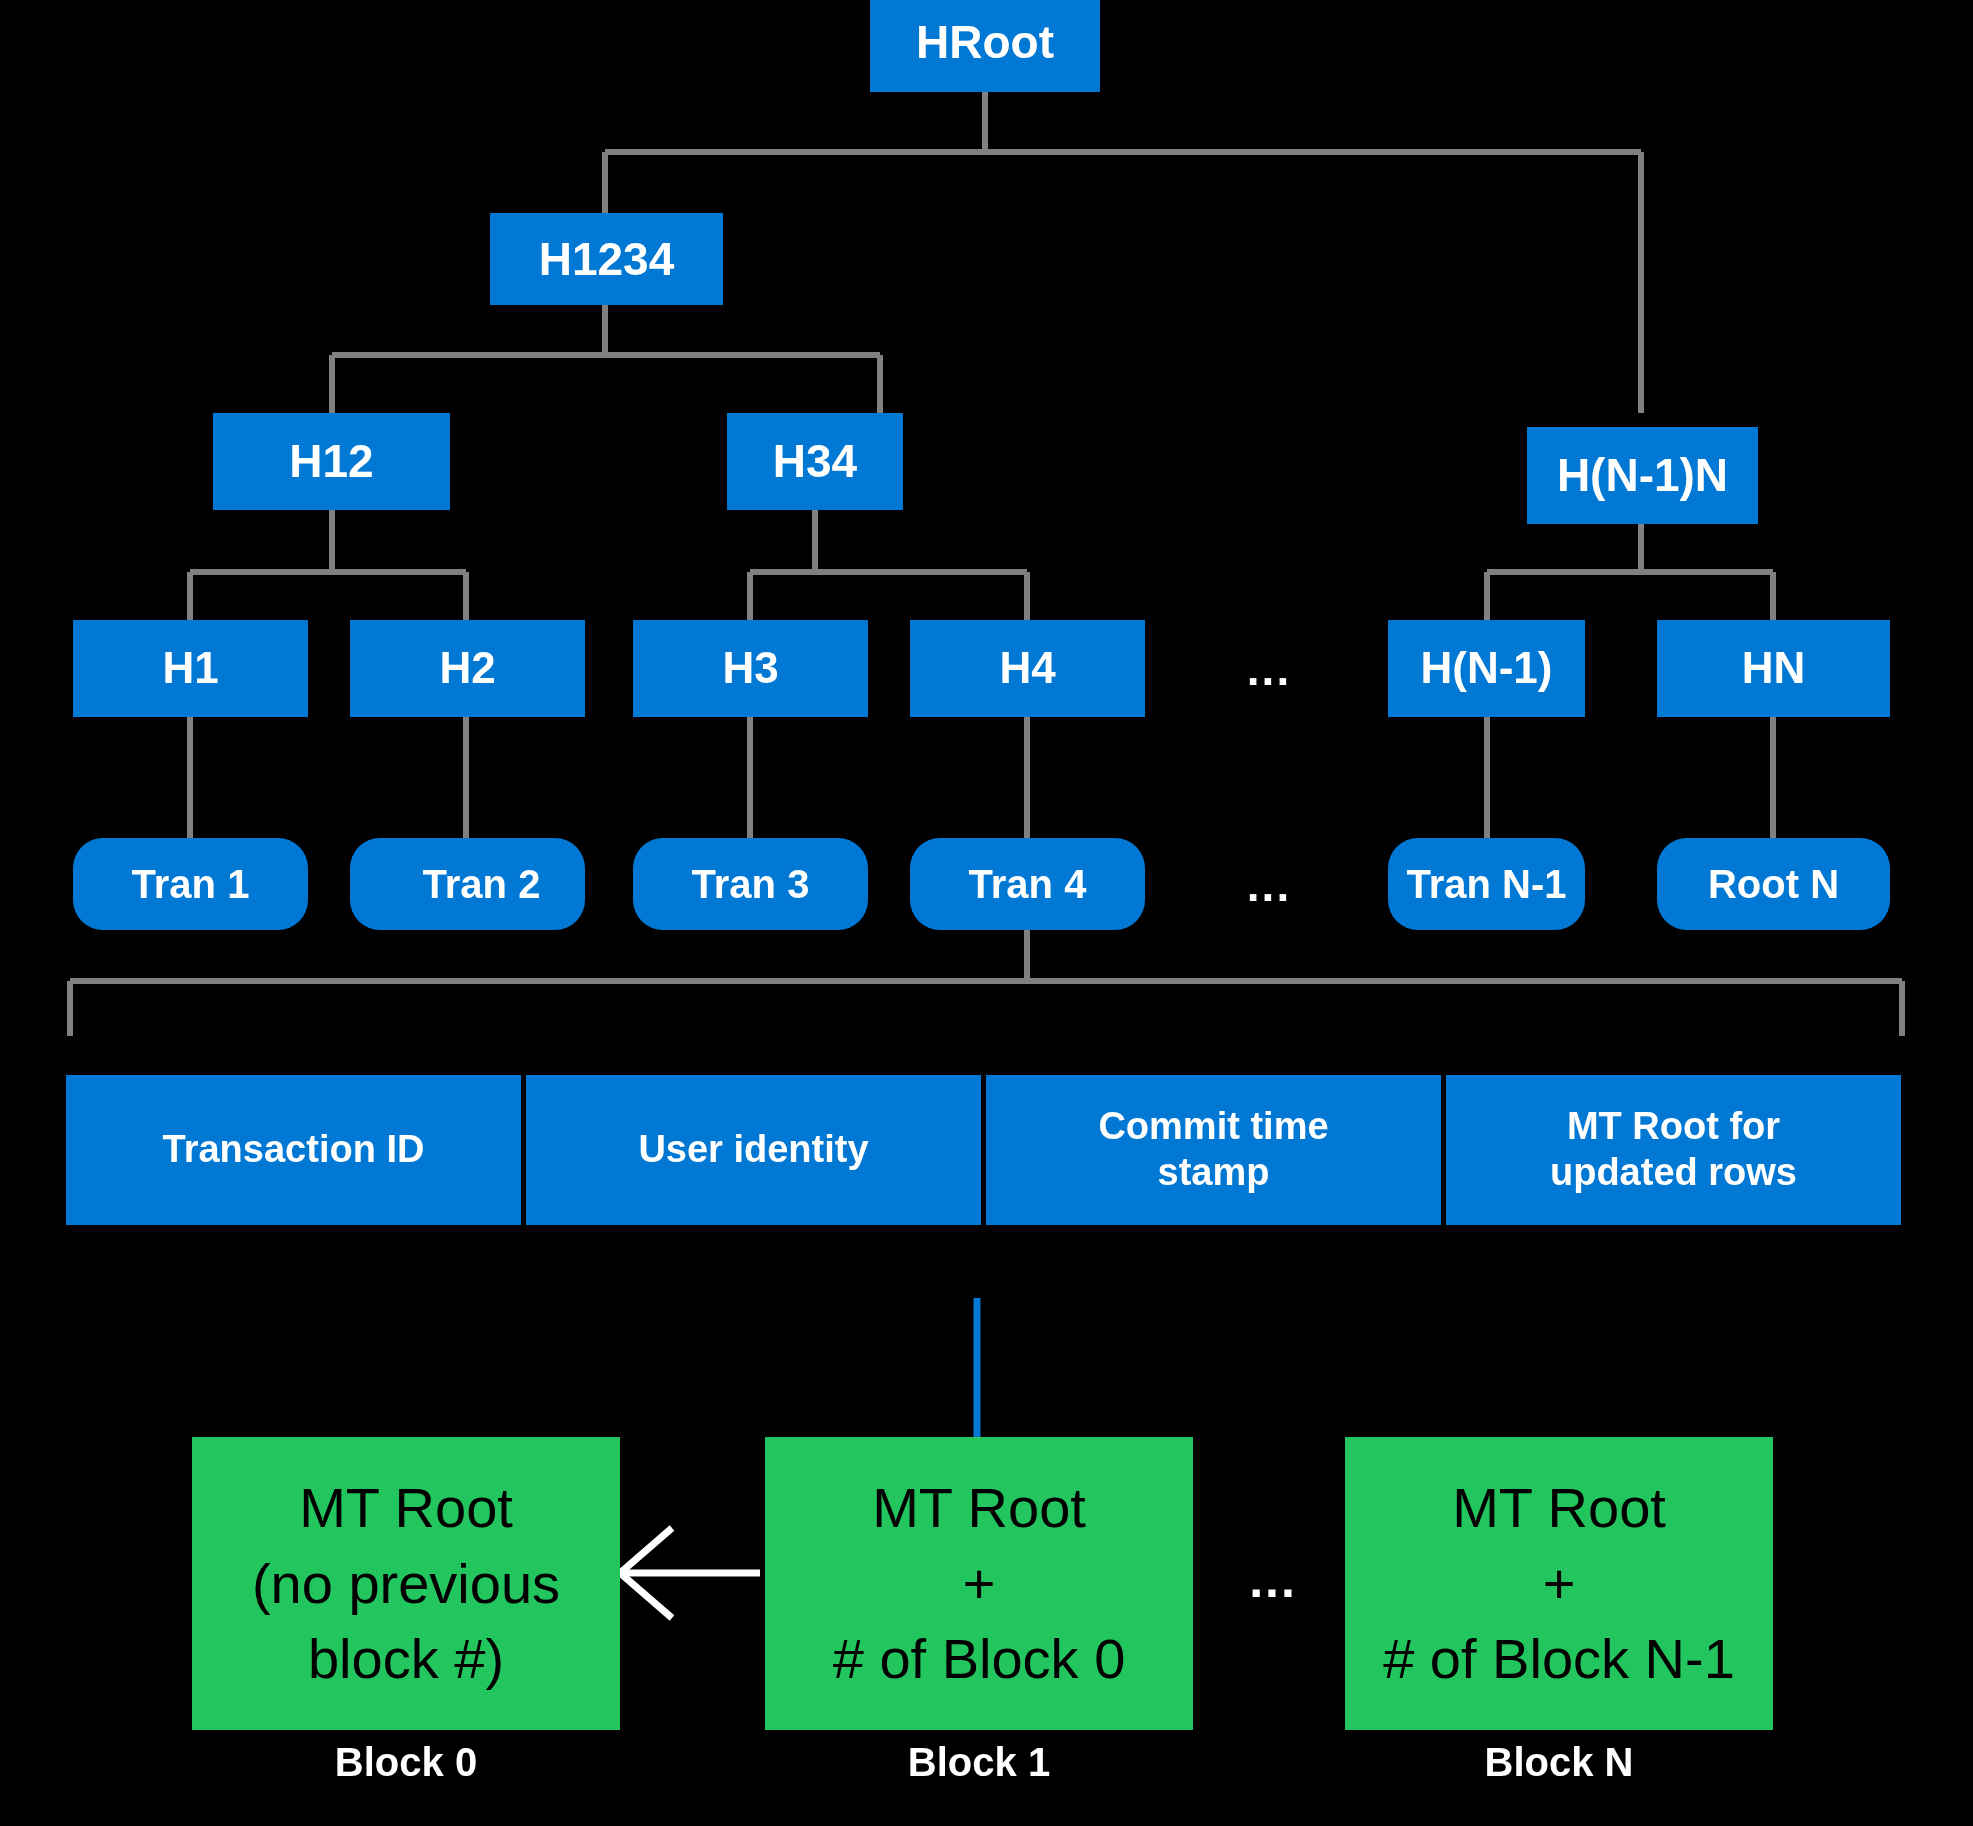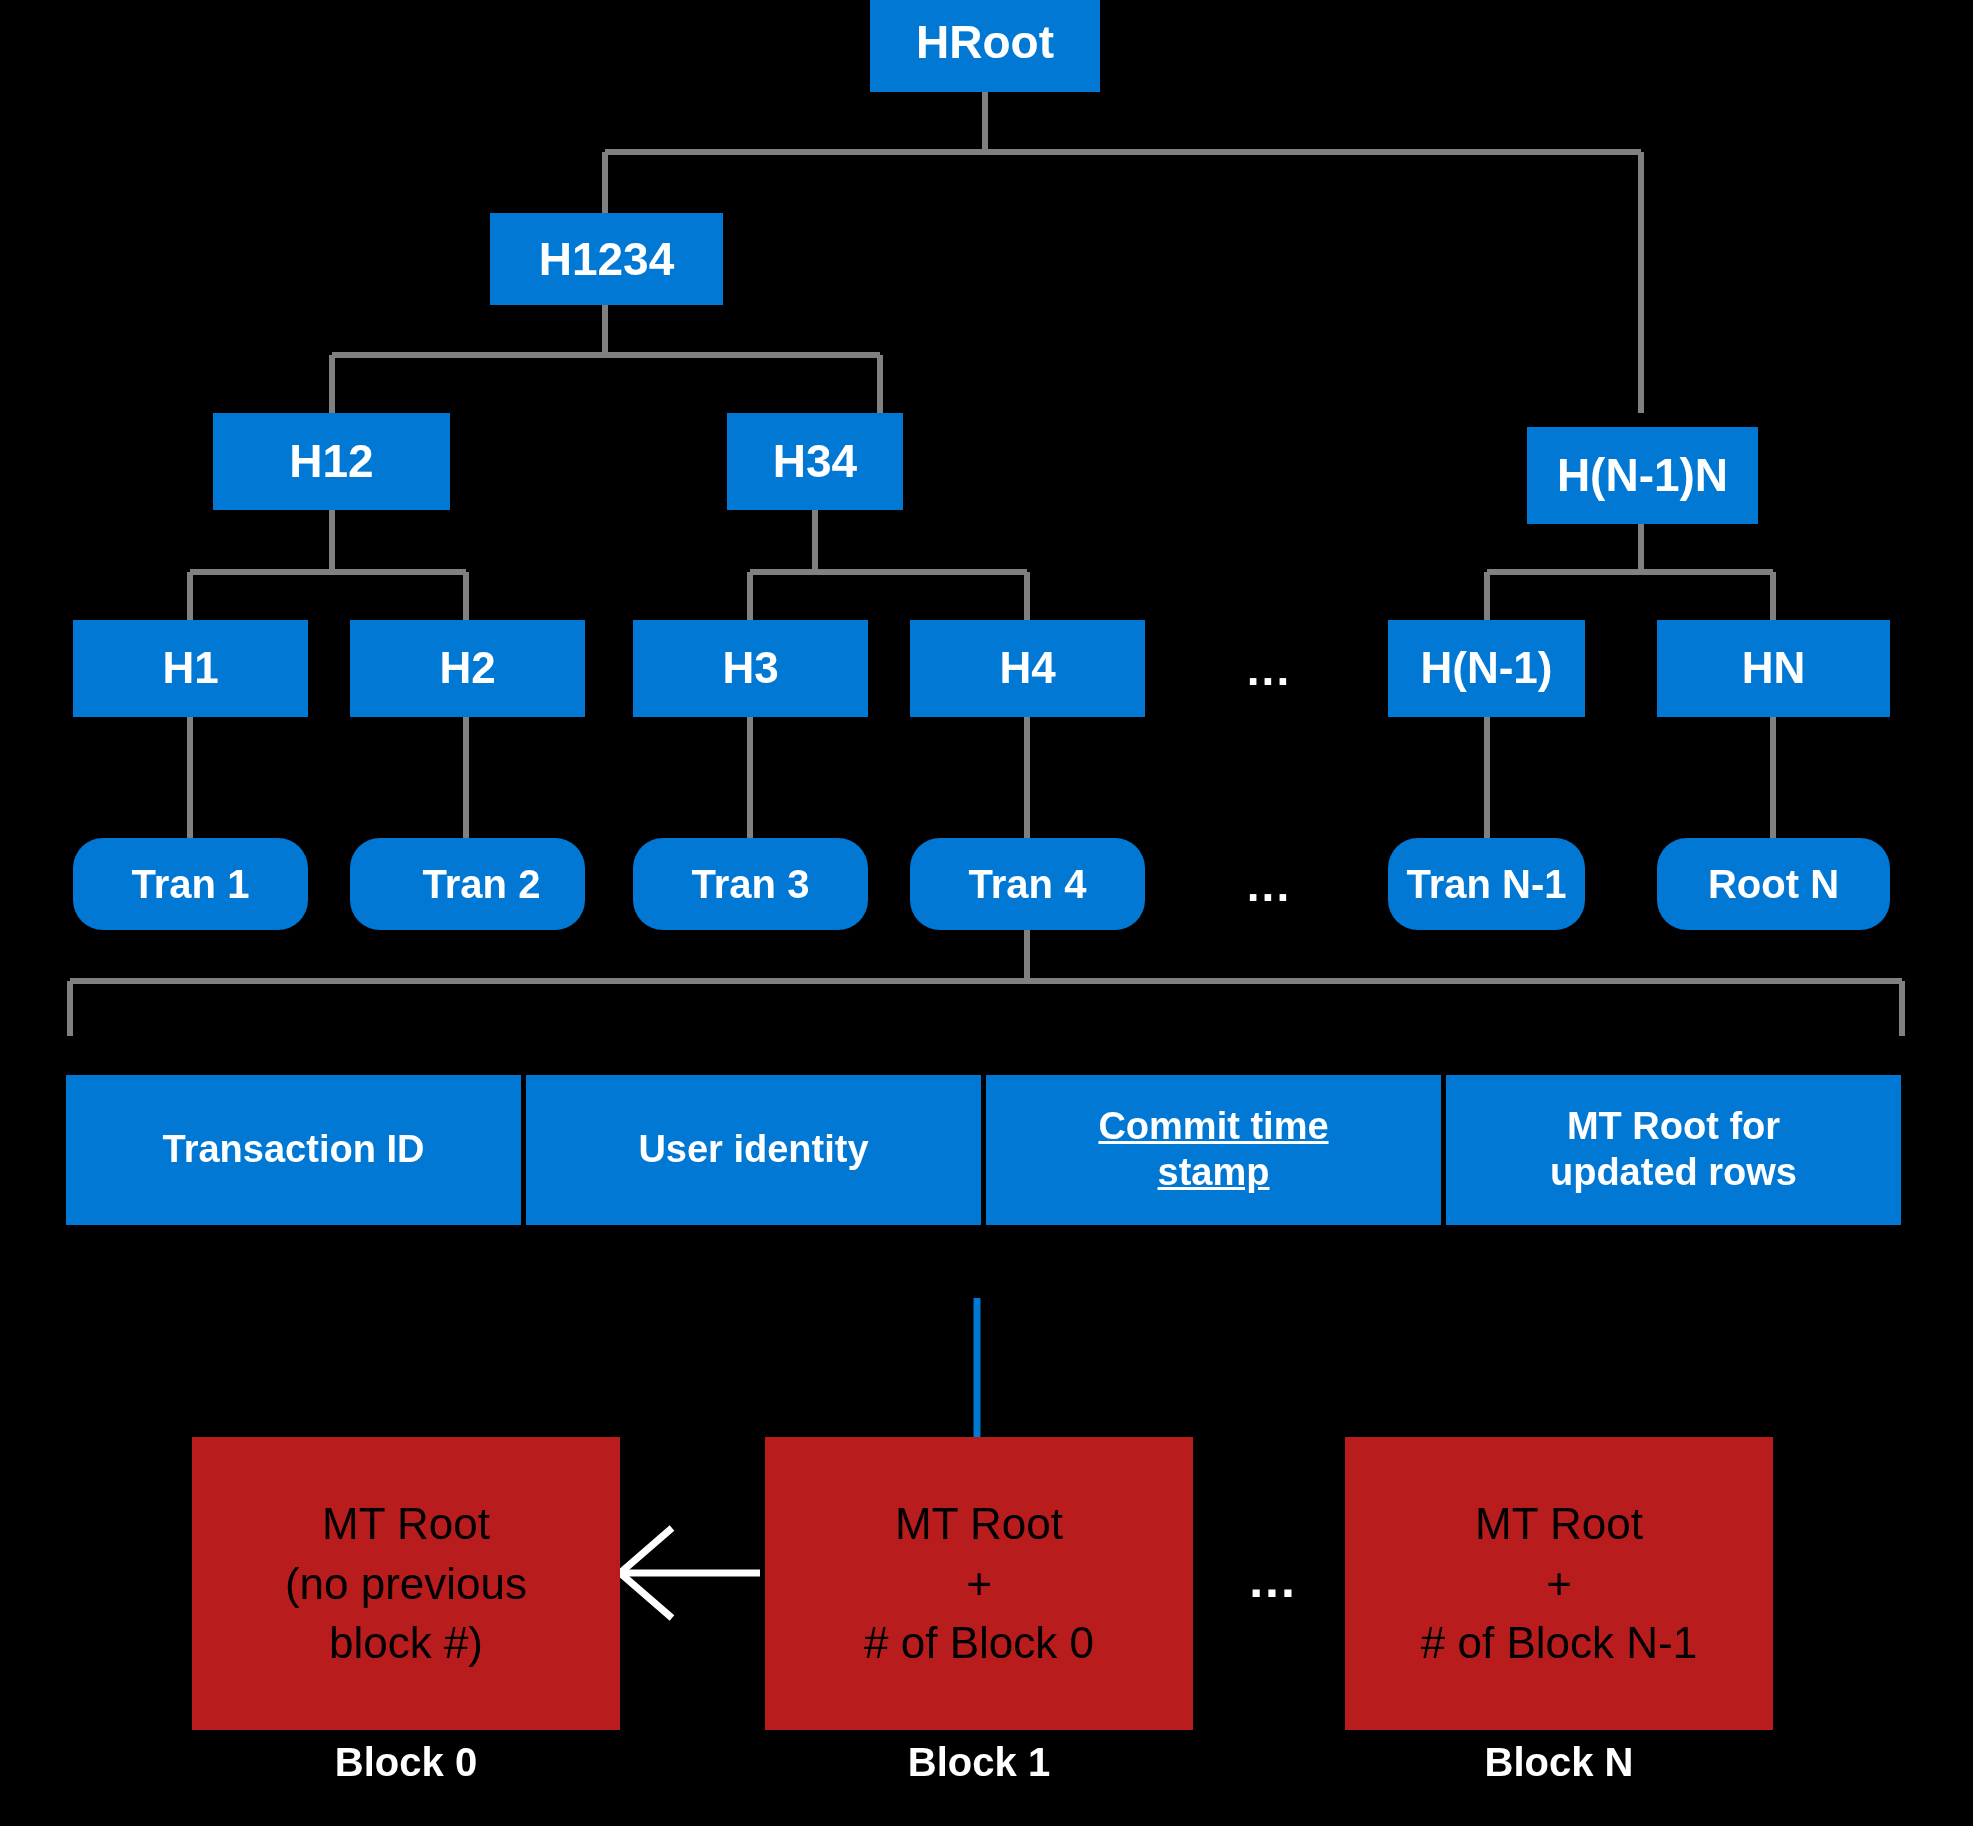--- a/index.html
+++ b/index.html
@@ -35,25 +35,25 @@
     color:#ffffff;
     display:flex;align-items:center;justify-content:center;
     text-align:center;
     font-weight:700;font-size:38px;line-height:1.2;
     box-sizing:border-box;
     z-index:3;
   }
 
   .block-box{
     position:absolute;
-    background:#b91c1c;
+    background:#22c55e;
     color:#000000;
     display:flex;flex-direction:column;align-items:center;justify-content:center;
     text-align:center;
-    font-weight:400;font-size:44px;line-height:1.35;
+    font-weight:400;font-size:56px;line-height:1.35;
     box-sizing:border-box;
     z-index:3;
     padding:4px 8px;
   }
   .block-box .bl{display:block;white-space:nowrap;}
 
   .block-label{
     position:absolute;
     color:#ffffff;
     font-weight:700;font-size:40px;
@@ -192,21 +192,21 @@
 
   <div class="ellipsis" style="left:1234px;top:862px;width:70px;text-align:center;">...</div>
 
   <div class="detail-cell" style="left:66px;top:1075px;width:455px;height:150px;">
     <span>Transaction ID</span>
   </div>
   <div class="detail-cell" style="left:526px;top:1075px;width:455px;height:150px;">
     <span>User identity</span>
   </div>
   <div class="detail-cell" style="left:986px;top:1075px;width:455px;height:150px;">
-    <span style="max-width:330px;text-decoration:underline;">Commit time stamp</span>
+    <span style="max-width:330px;">Commit time stamp</span>
   </div>
   <div class="detail-cell" style="left:1446px;top:1075px;width:455px;height:150px;">
     <span style="max-width:340px;">MT Root for updated rows</span>
   </div>
 
   <div class="block-box" style="left:192px;top:1437px;width:428px;height:293px;">
     <span class="bl">MT Root</span>
     <span class="bl">(no previous</span>
     <span class="bl">block #)</span>
   </div>

